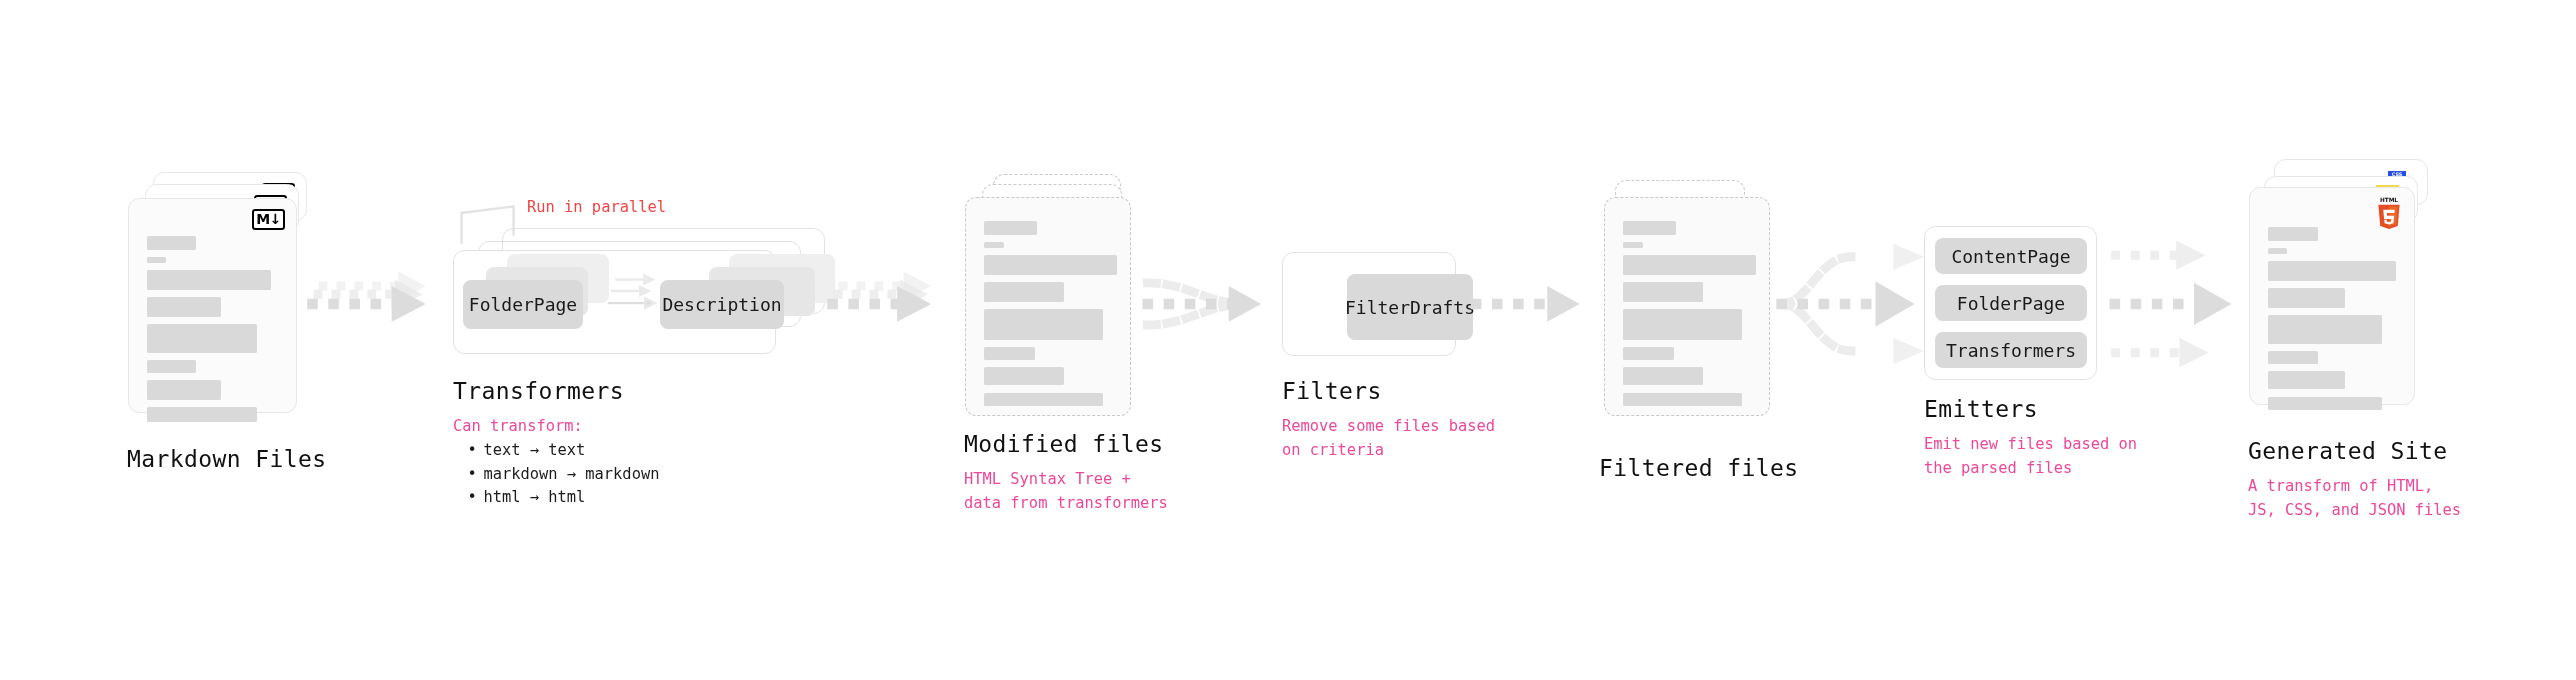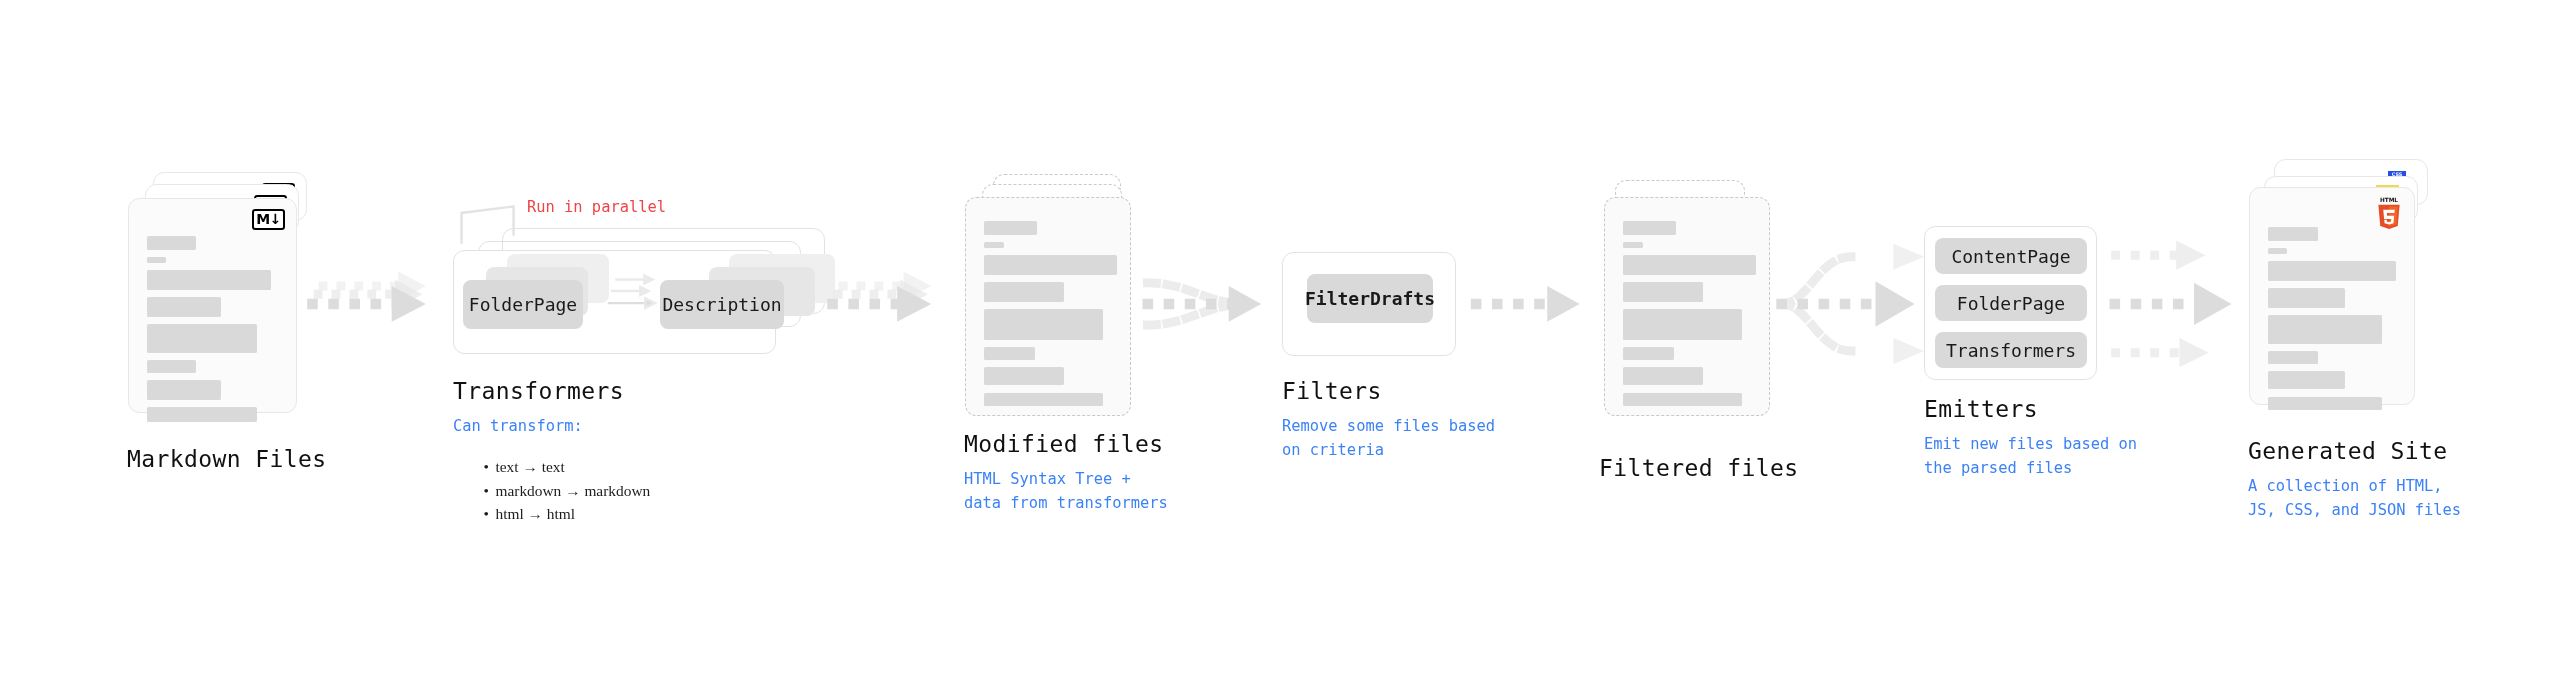--- a/index.html
+++ b/index.html
@@ -123,41 +123,40 @@
   .title {
     position: absolute;
     font-size: 23px;
     color: #111111;
     white-space: nowrap;
     letter-spacing: 0.4px;
   }
   .subtitle {
     position: absolute;
     font-size: 15.4px;
-    color: #3b82f6;
+    color: #ec4899;
     line-height: 23.6px;
     white-space: pre;
   }
   .note {
     position: absolute;
     font-size: 15.4px;
     color: #ef4444;
     white-space: nowrap;
   }
   .bullets {
     position: absolute;
     font-size: 15.4px;
     color: #1c1c1c;
     line-height: 23.6px;
   }
   .bullets ul {
-    margin: 16px;
+    margin: 0;
     padding: 0 0 0 14.6px;
     list-style: none;
-    font-family: Liberation Serif, serif;
   }
   .bullets li::before {
     content: "\2022";
     margin-right: 6.5px;
   }
   svg.overlay {
     position: absolute;
     left: 0; top: 0;
     width: 2576px; height: 681px;
     pointer-events: none;
@@ -229,21 +228,21 @@
         <div class="dl" style="width:80px; height:18px;"></div>
         <div class="dl" style="width:119px; height:13px;"></div>
       </div>
     </div>
   </div>
   <div class="title" style="left:964px; top:431px;">Modified files</div>
   <div class="subtitle" style="left:964px; top:468px;">HTML Syntax Tree +
 data from transformers</div>
 
   <div class="group-box" style="left:1282px; top:252px; width:174px; height:104px;"></div>
-  <div class="chip" style="left:1307px; top:274px; width:126px; height:49px;font-weight:bold;">FilterDrafts</div>
+  <div class="chip" style="left:1347px; top:274px; width:126px; height:66px;">FilterDrafts</div>
   <div class="title" style="left:1282px; top:378px;">Filters</div>
   <div class="subtitle" style="left:1282px; top:415px;">Remove some files based
 on criteria</div>
 
   <div class="doc-stack">
     <div class="doc-card dashed" style="left:1615px; top:180px; width:130px; height:41px; background:#ffffff;"></div>
     <div class="doc-card dashed" style="left:1604px; top:197px; width:166px; height:219px;">
       <div class="doc-lines" style="top:23px;">
         <div class="dl" style="width:53px; height:14px;"></div>
         <div class="dl" style="width:19.5px; height:5.7px;"></div>
@@ -290,21 +289,21 @@
         <div class="dl" style="width:128px; height:19.5px;"></div>
         <div class="dl" style="width:77px; height:19.5px;"></div>
         <div class="dl" style="width:114px; height:29px;"></div>
         <div class="dl" style="width:50px; height:13px;"></div>
         <div class="dl" style="width:77px; height:18px;"></div>
         <div class="dl" style="width:114px; height:13px;"></div>
       </div>
     </div>
   </div>
   <div class="title" style="left:2248px; top:438px;">Generated Site</div>
-  <div class="subtitle" style="left:2248px; top:475px;">A collection of HTML,
+  <div class="subtitle" style="left:2248px; top:475px;">A transform of HTML,
 JS, CSS, and JSON files</div>
 
   <svg class="overlay" viewBox="0 0 3170 838" width="2576" height="681">
     <defs>
       <g id="tri">
           <path d="M0 -20 L28 0 L0 20 Z"></path>
         </g>
     </defs>
 
     <g fill="#e8e8e8">

